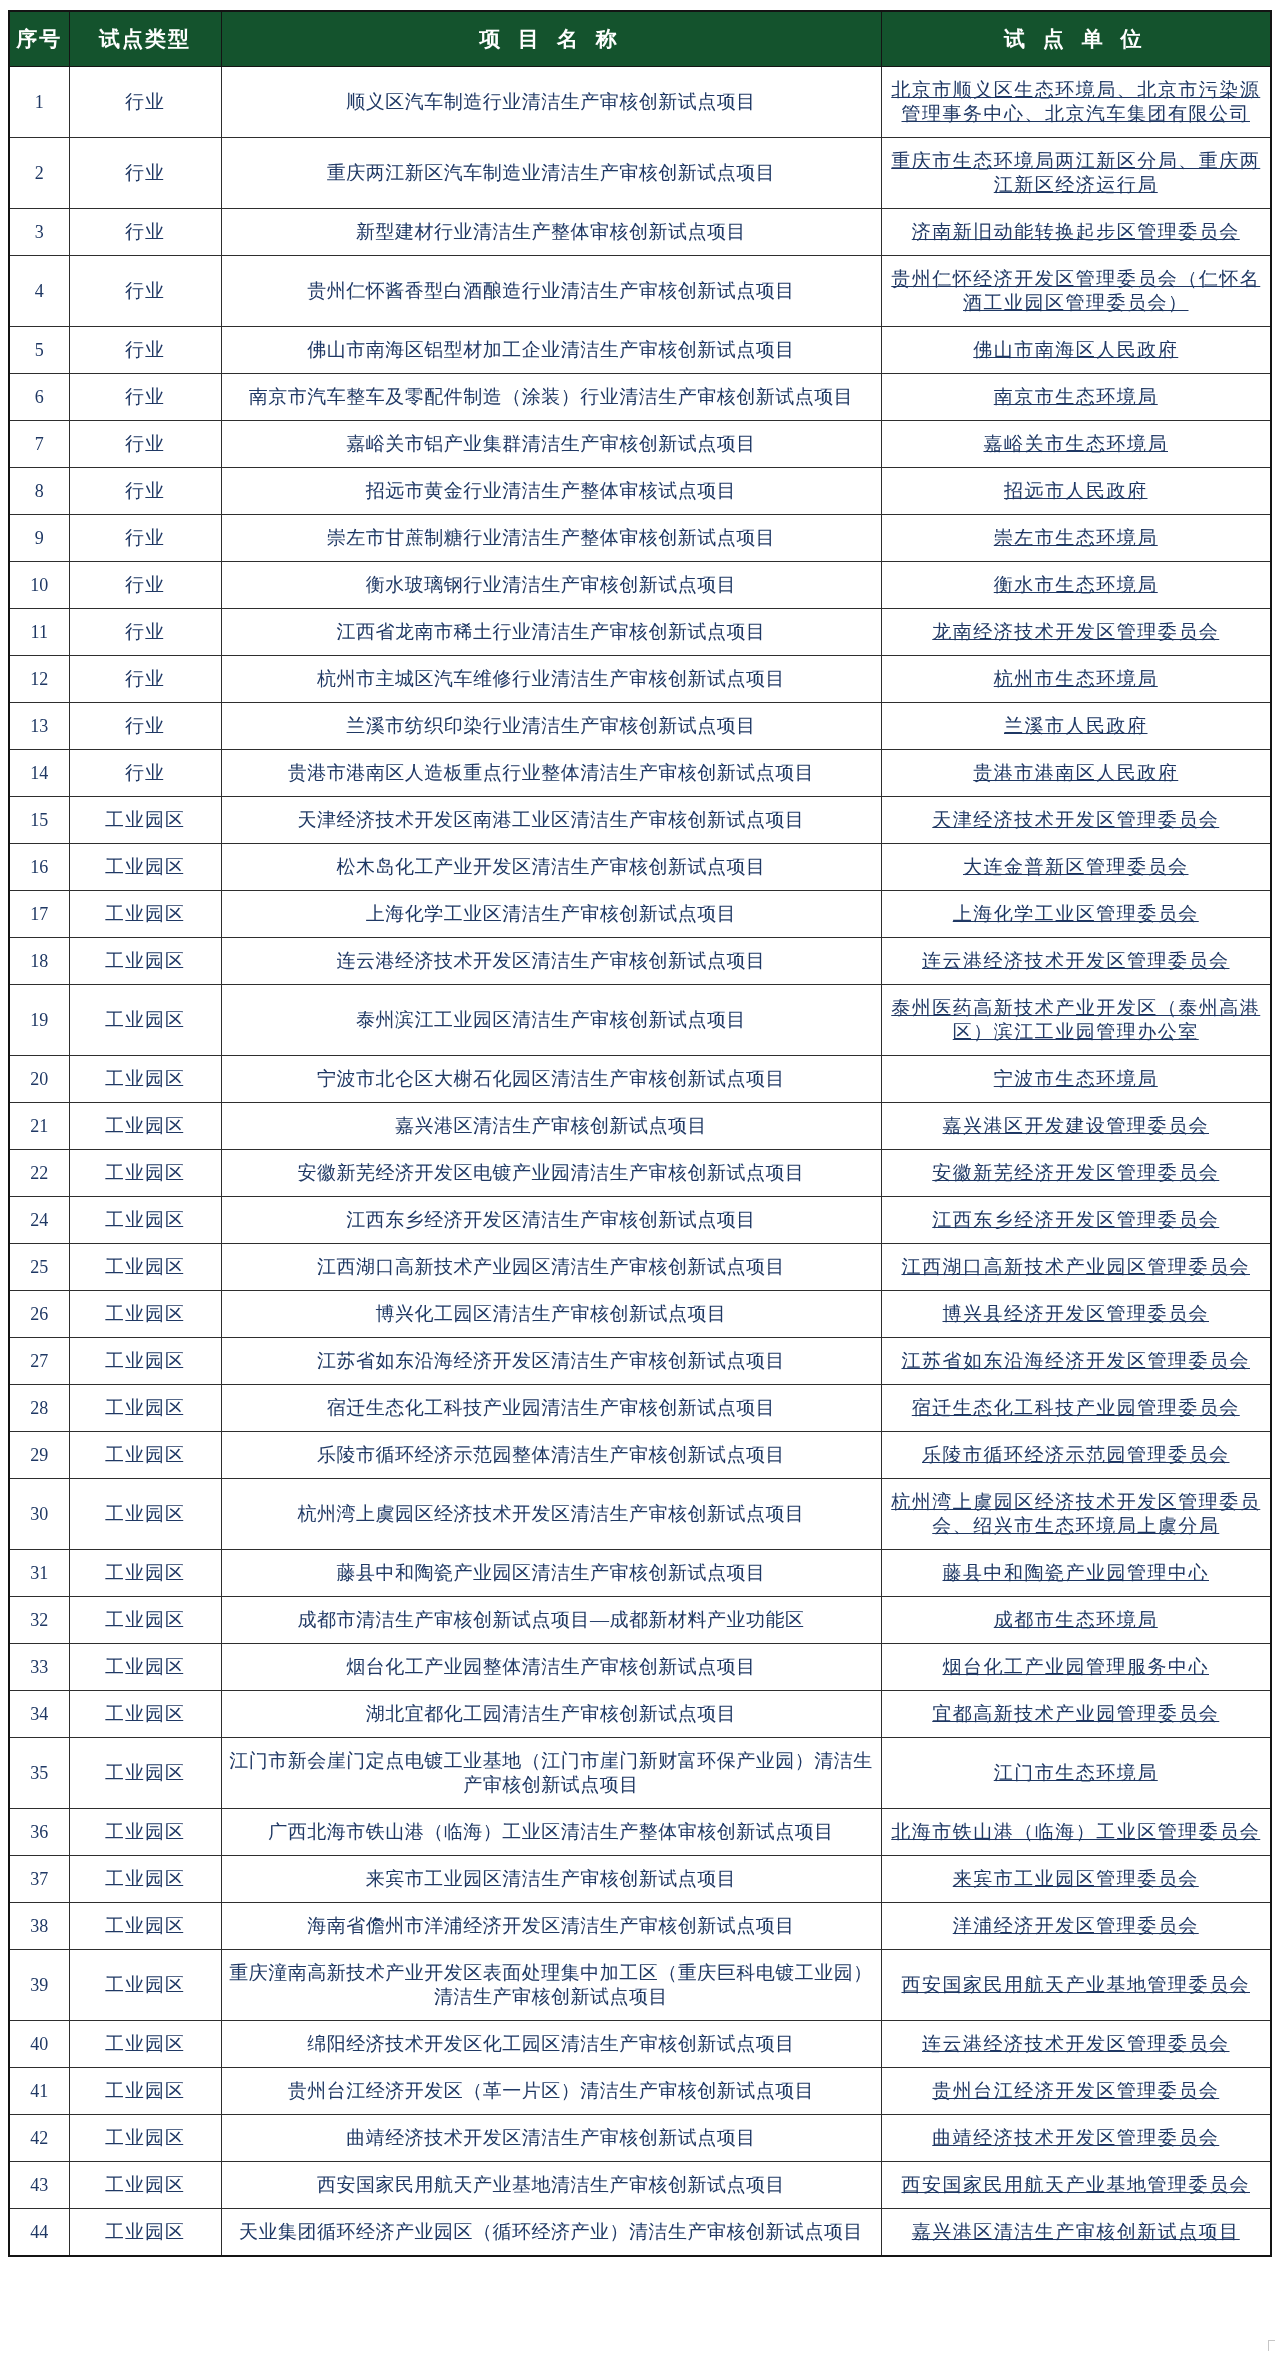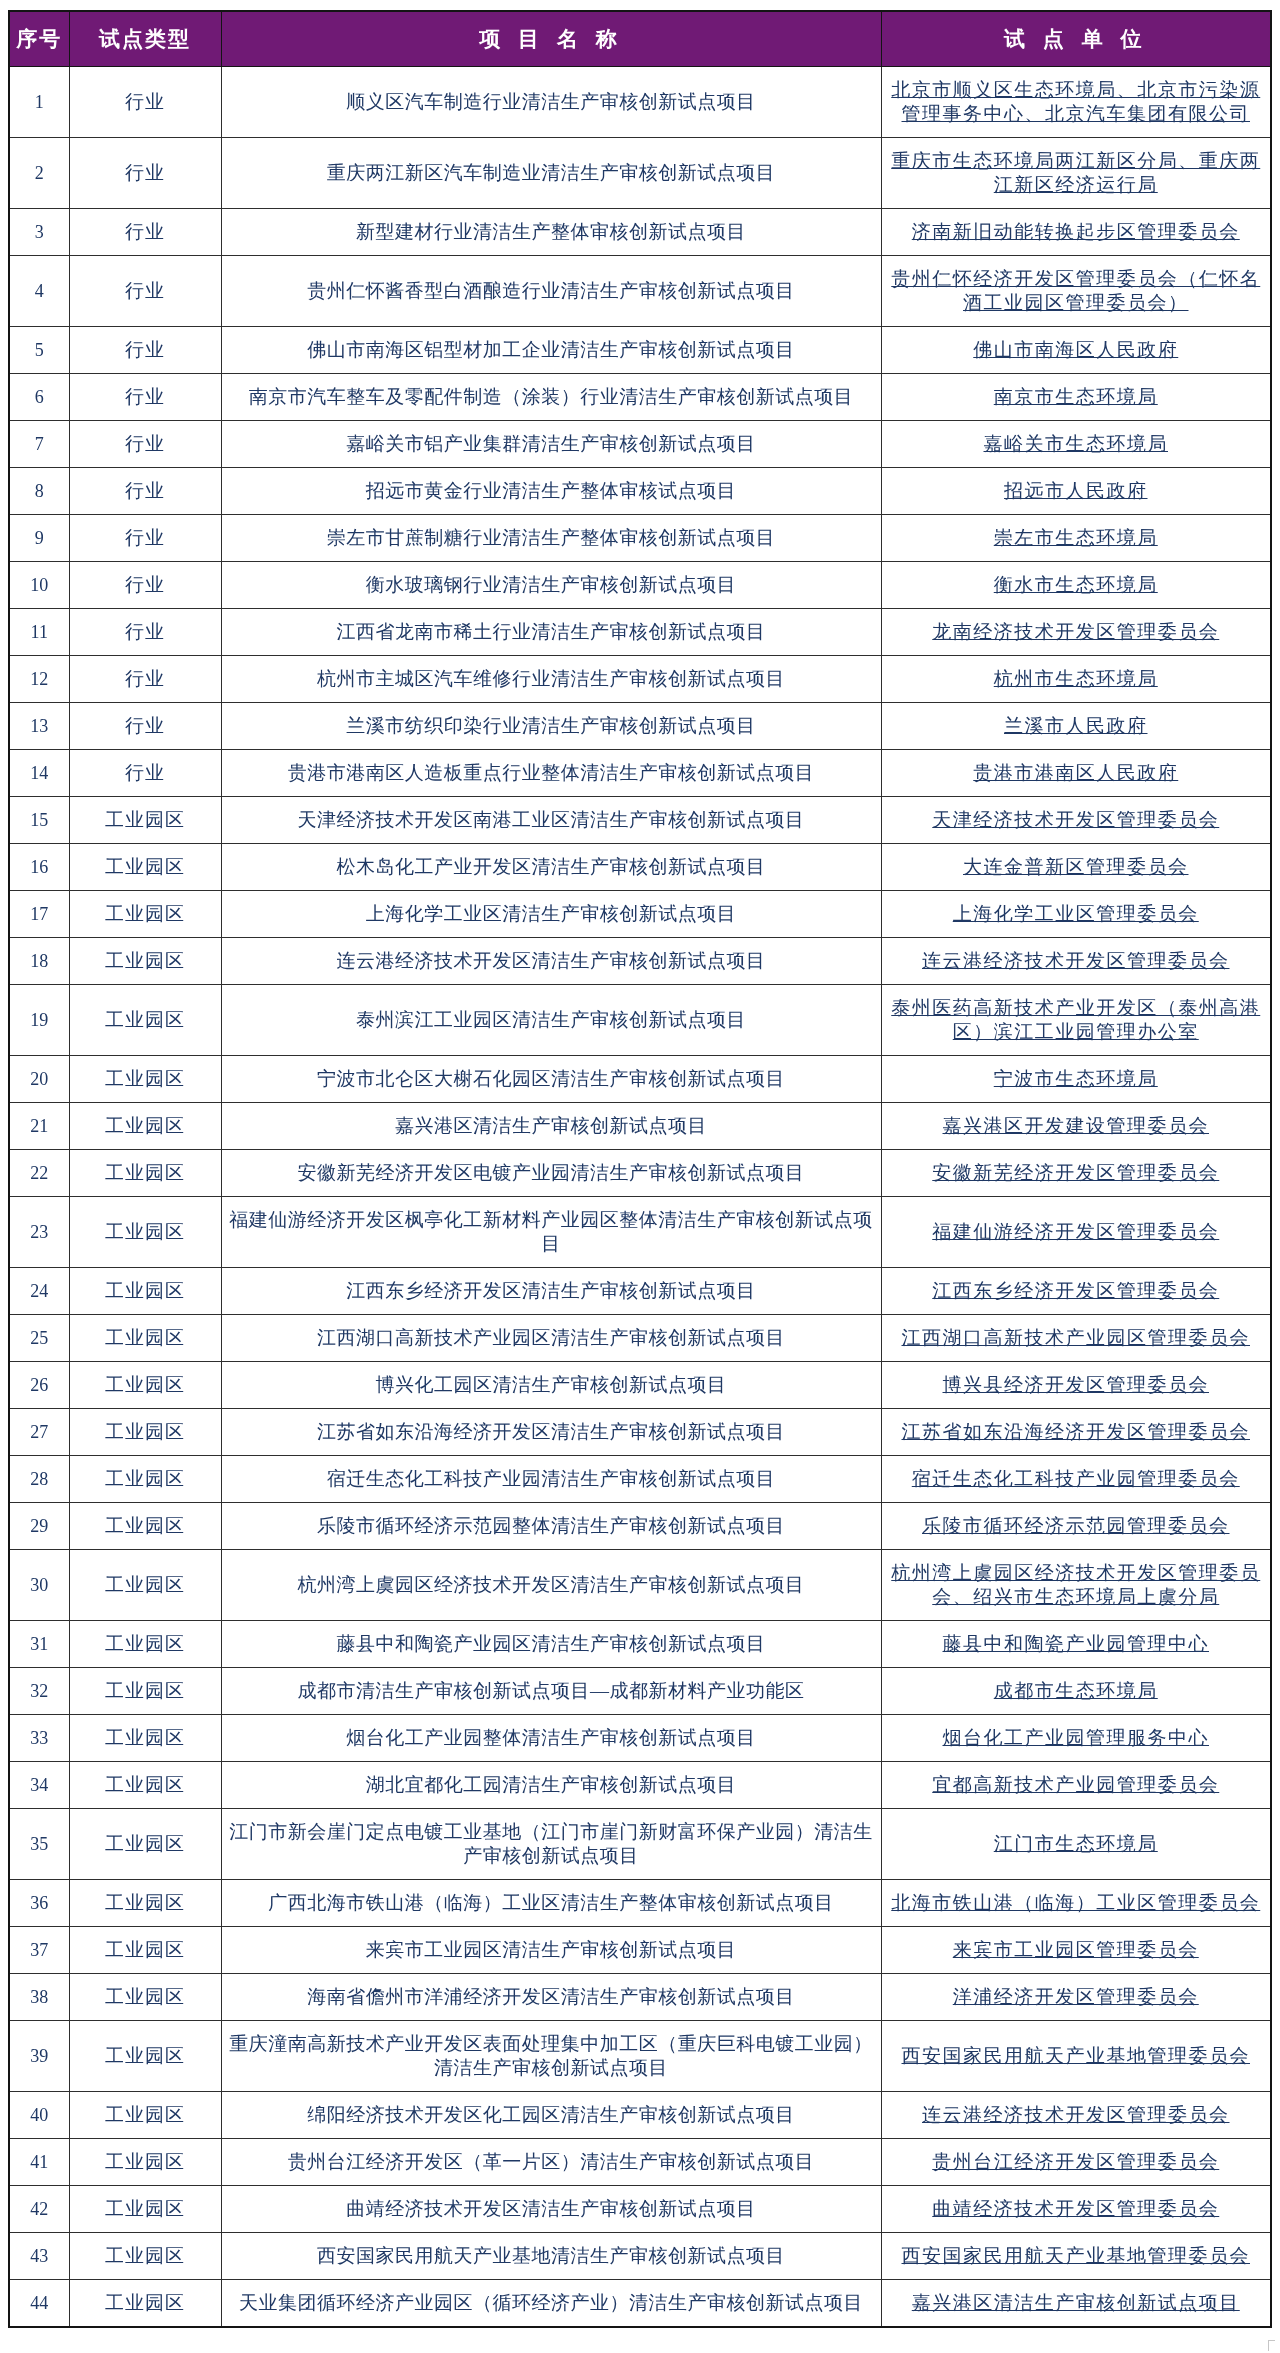--- a/index.html
+++ b/index.html
@@ -4,21 +4,21 @@
 <style>
   html,body{margin:0;padding:0;background:#ffffff;}
   body{width:1280px;min-height:2353px;font-family:"Liberation Serif","DejaVu Serif",serif;}
   .table-wrap{padding:10px 0 14px 8px;}
   table.pilot-table{border-collapse:collapse;table-layout:fixed;width:1262px;border:2px solid #141414;}
   col.c-no{width:60px;}
   col.c-type{width:152px;}
   col.c-name{width:660px;}
   col.c-unit{width:390px;}
   th{
-    background:#701a75;color:#ffffff;
+    background:#14532d;color:#ffffff;
     font-family:"Liberation Sans","DejaVu Sans",sans-serif;
     font-weight:bold;font-size:21px;
     padding:13px 2px;border:1px solid #141414;
     text-align:center;letter-spacing:2px;
   }
   th.col-name,th.col-unit{letter-spacing:6px;}
   td{
     border:1px solid #2e2e2e;
     color:#1F3864;font-size:19px;line-height:24px;
     text-align:center;vertical-align:middle;
@@ -179,26 +179,20 @@
           <td class="col-name">嘉兴港区清洁生产审核创新试点项目</td>
           <td class="col-unit">嘉兴港区开发建设管理委员会</td>
         </tr>
         <tr>
           <td class="col-no">22</td>
           <td class="col-type">工业园区</td>
           <td class="col-name">安徽新芜经济开发区电镀产业园清洁生产审核创新试点项目</td>
           <td class="col-unit">安徽新芜经济开发区管理委员会</td>
         </tr>
         <tr>
-          <td class="col-no">23</td>
-          <td class="col-type">工业园区</td>
-          <td class="col-name">福建仙游经济开发区枫亭化工新材料产业园区整体清洁生产审核创新试点项目</td>
-          <td class="col-unit">福建仙游经济开发区管理委员会</td>
-        </tr>
-        <tr>
           <td class="col-no">24</td>
           <td class="col-type">工业园区</td>
           <td class="col-name">江西东乡经济开发区清洁生产审核创新试点项目</td>
           <td class="col-unit">江西东乡经济开发区管理委员会</td>
         </tr>
         <tr>
           <td class="col-no">25</td>
           <td class="col-type">工业园区</td>
           <td class="col-name">江西湖口高新技术产业园区清洁生产审核创新试点项目</td>
           <td class="col-unit">江西湖口高新技术产业园区管理委员会</td>

